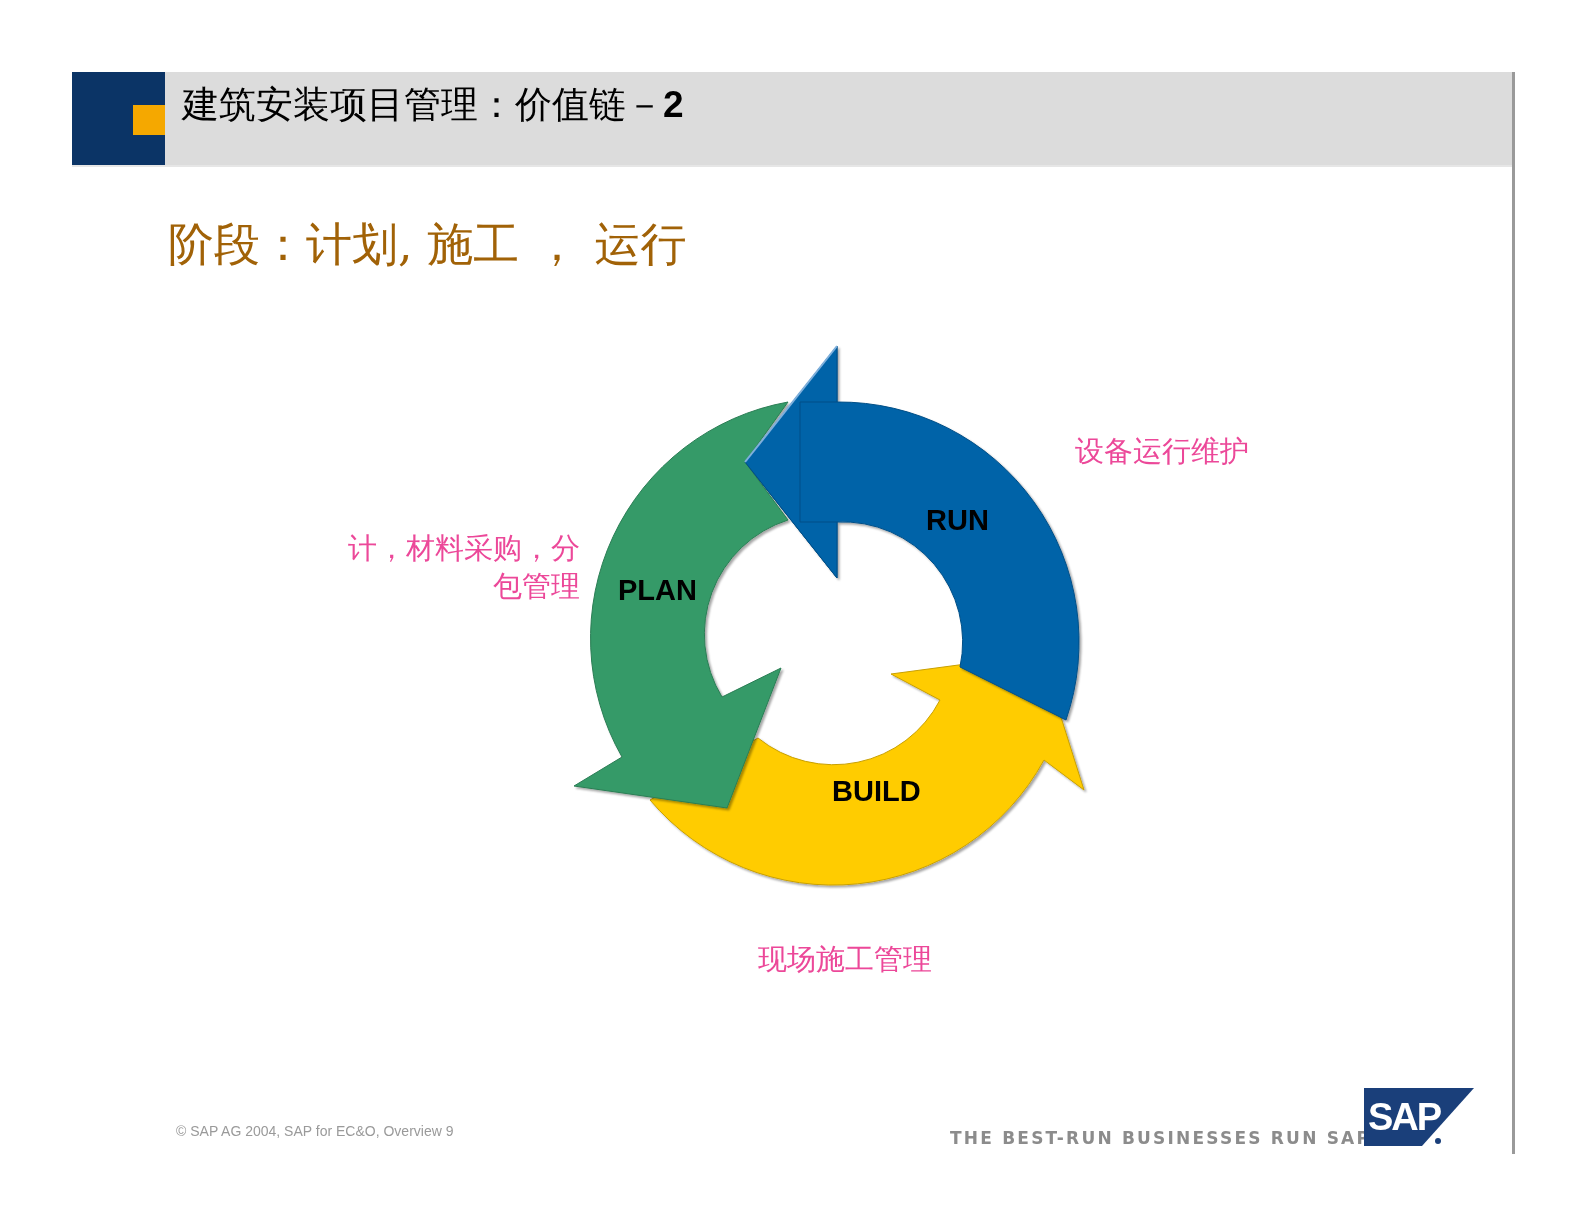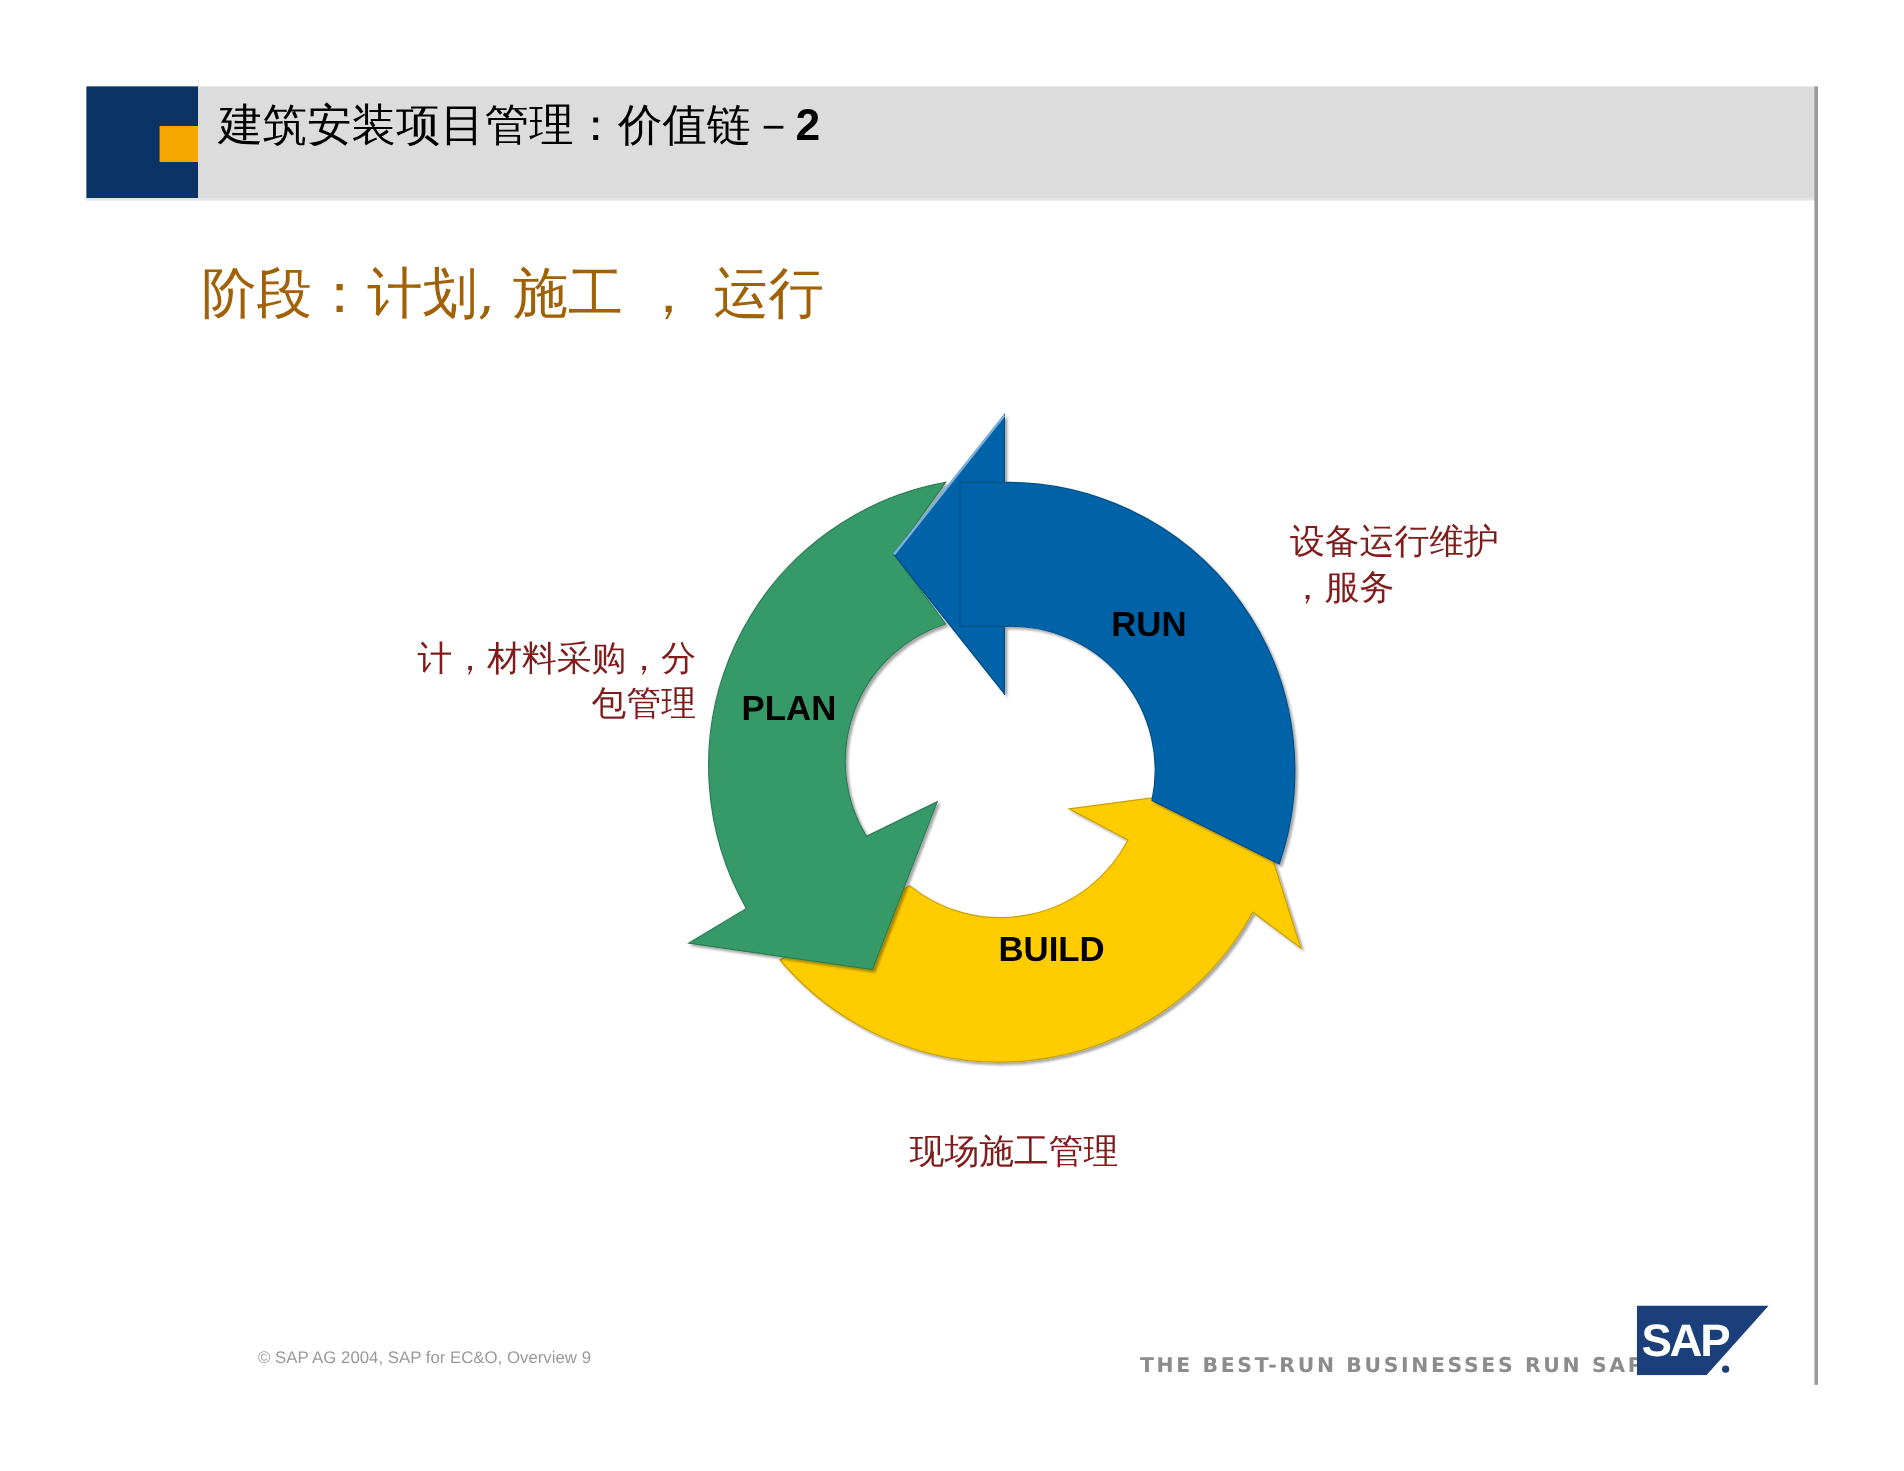--- a/index.html
+++ b/index.html
@@ -4,27 +4,27 @@
 <style>
   html, body { margin: 0; padding: 0; background: #ffffff; }
   body { width: 1587px; height: 1226px; position: relative; overflow: hidden; font-family: "DejaVu Serif", "Liberation Serif", serif; }
   .header-bar { position: absolute; left: 72px; top: 72px; width: 1441px; height: 93px; background: #dcdcdc; border-bottom: 2px solid #e6e6e6; }
   .logo-block { position: absolute; left: 72px; top: 72px; width: 93px; height: 93px; background: #0b3466; }
   .logo-accent { position: absolute; left: 133px; top: 105px; width: 32px; height: 30px; background: #f5a800; }
   .header-title { position: absolute; left: 182px; top: 80px; height: 50px; line-height: 50px; font-size: 37px; color: #000; font-family: "DejaVu Serif", serif; letter-spacing: 0px; }
   .header-title .num { font-family: "Liberation Sans", sans-serif; font-weight: bold; }
   .right-rule { position: absolute; left: 1512px; top: 72px; width: 3px; height: 1082px; background: #9a9a9a; }
   .subtitle { position: absolute; left: 168px; top: 214px; font-size: 46px; line-height: 60px; color: #a16207; font-family: "DejaVu Serif", serif; white-space: nowrap; }
-  .callout { position: absolute; font-size: 29px; line-height: 38px; color: #7f1d1d; font-family: "DejaVu Serif", serif; }
+  .callout { position: absolute; font-size: 29px; line-height: 38px; color: #ec4899; font-family: "DejaVu Serif", serif; }
   .callout-plan { left: 315px; top: 529px; width: 265px; text-align: right; }
   .callout-run { left: 1075px; top: 432px; width: 220px; text-align: left; }
   .callout-build { left: 725px; top: 940px; width: 240px; text-align: center; }
   .cycle { position: absolute; left: 0; top: 0; width: 1587px; height: 1226px; }
   .phase-label { font-family: "Liberation Sans", sans-serif; font-weight: bold; font-size: 29px; fill: #000; }
-  .footer-copy { position: absolute; left: 176px; top: 1123px; font-family: "Liberation Sans", sans-serif; font-size: 14px; color: #9a9a9a; white-space: nowrap; margin-left: 39px; }
+  .footer-copy { position: absolute; left: 176px; top: 1123px; font-family: "Liberation Sans", sans-serif; font-size: 14px; color: #9a9a9a; white-space: nowrap; }
   .footer-tagline { position: absolute; left: 950px; top: 1128px; font-family: "DejaVu Sans", sans-serif; font-weight: bold; font-size: 17px; letter-spacing: 2.2px; color: #8c8c8c; white-space: nowrap; }
   .sap-logo { position: absolute; left: 1364px; top: 1088px; width: 110px; height: 58px; }
 </style>
 </head>
 <body>
 
 <div class="header-bar"></div>
 <div class="logo-block"></div>
 <div class="logo-accent"></div>
 <div class="header-title"><span>建筑安装项目管理：价值链－</span><span class="num">2</span></div>
@@ -81,21 +81,20 @@
   <text class="phase-label" x="832" y="801">BUILD</text>
 </svg>
 
 <div class="callout callout-plan">
   <div>计，材料采购，分</div>
   <div>包管理</div>
 </div>
 
 <div class="callout callout-run">
   <div>设备运行维护</div>
-  <div>，服务</div>
 </div>
 
 <div class="callout callout-build">
   <div>现场施工管理</div>
 </div>
 
 <div class="footer-copy">©  SAP AG 2004, SAP for EC&amp;O, Overview 9</div>
 <div class="footer-tagline">THE BEST-RUN BUSINESSES RUN SAP</div>
 
 <svg class="sap-logo" viewBox="0 0 110 58" xmlns="http://www.w3.org/2000/svg">

